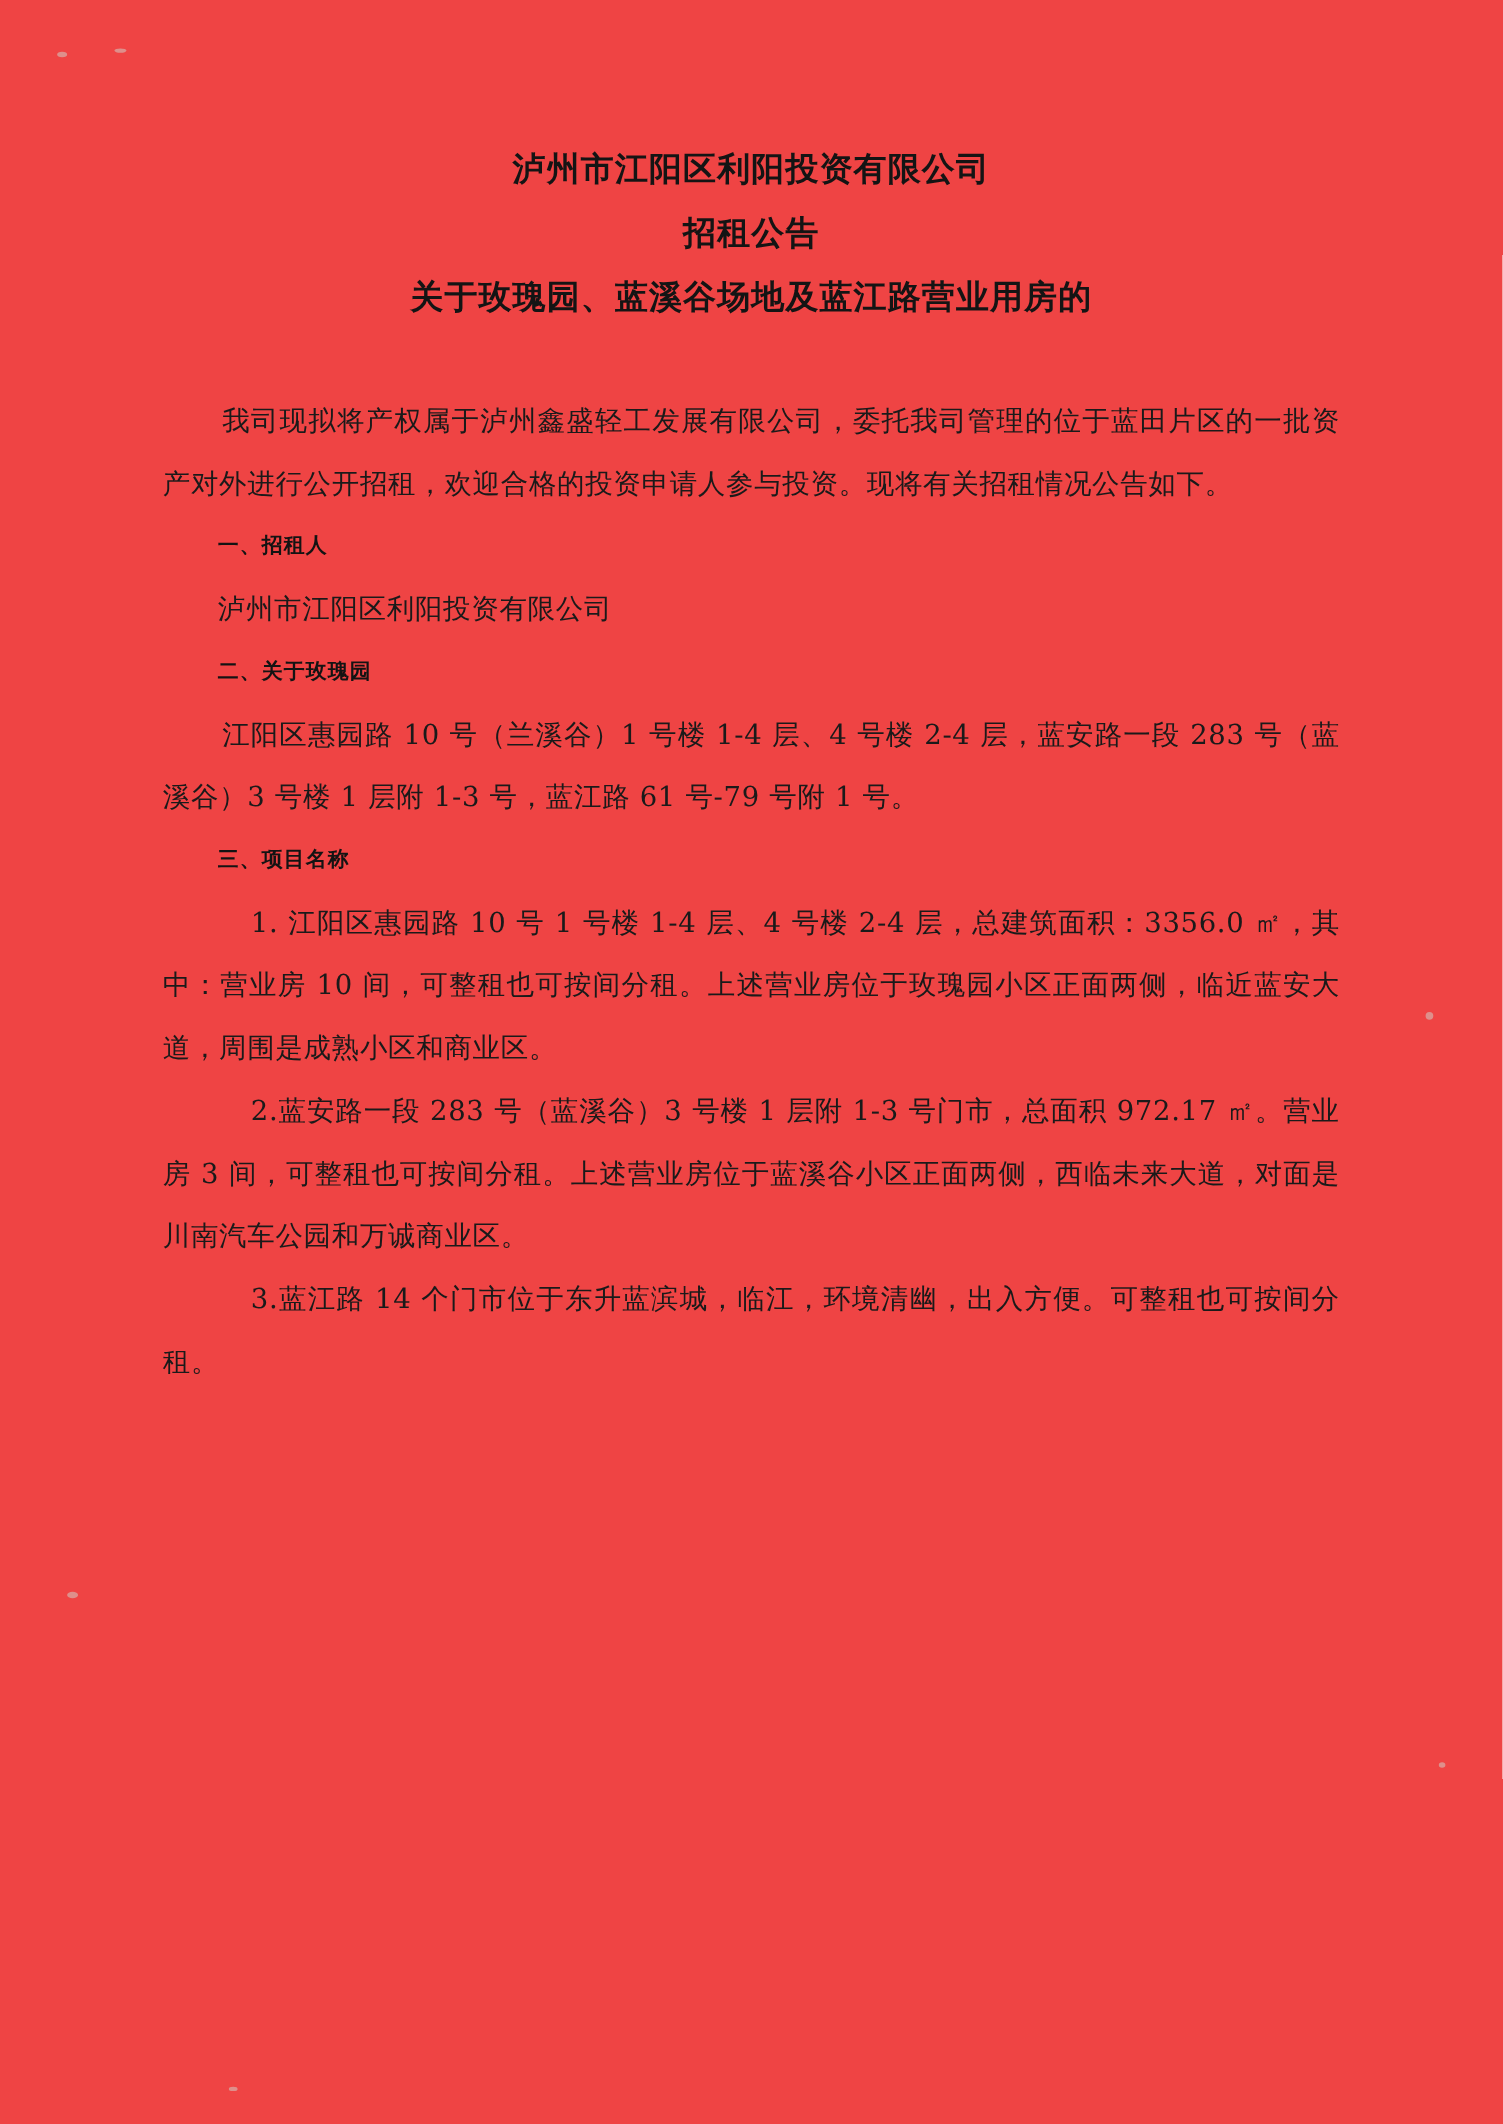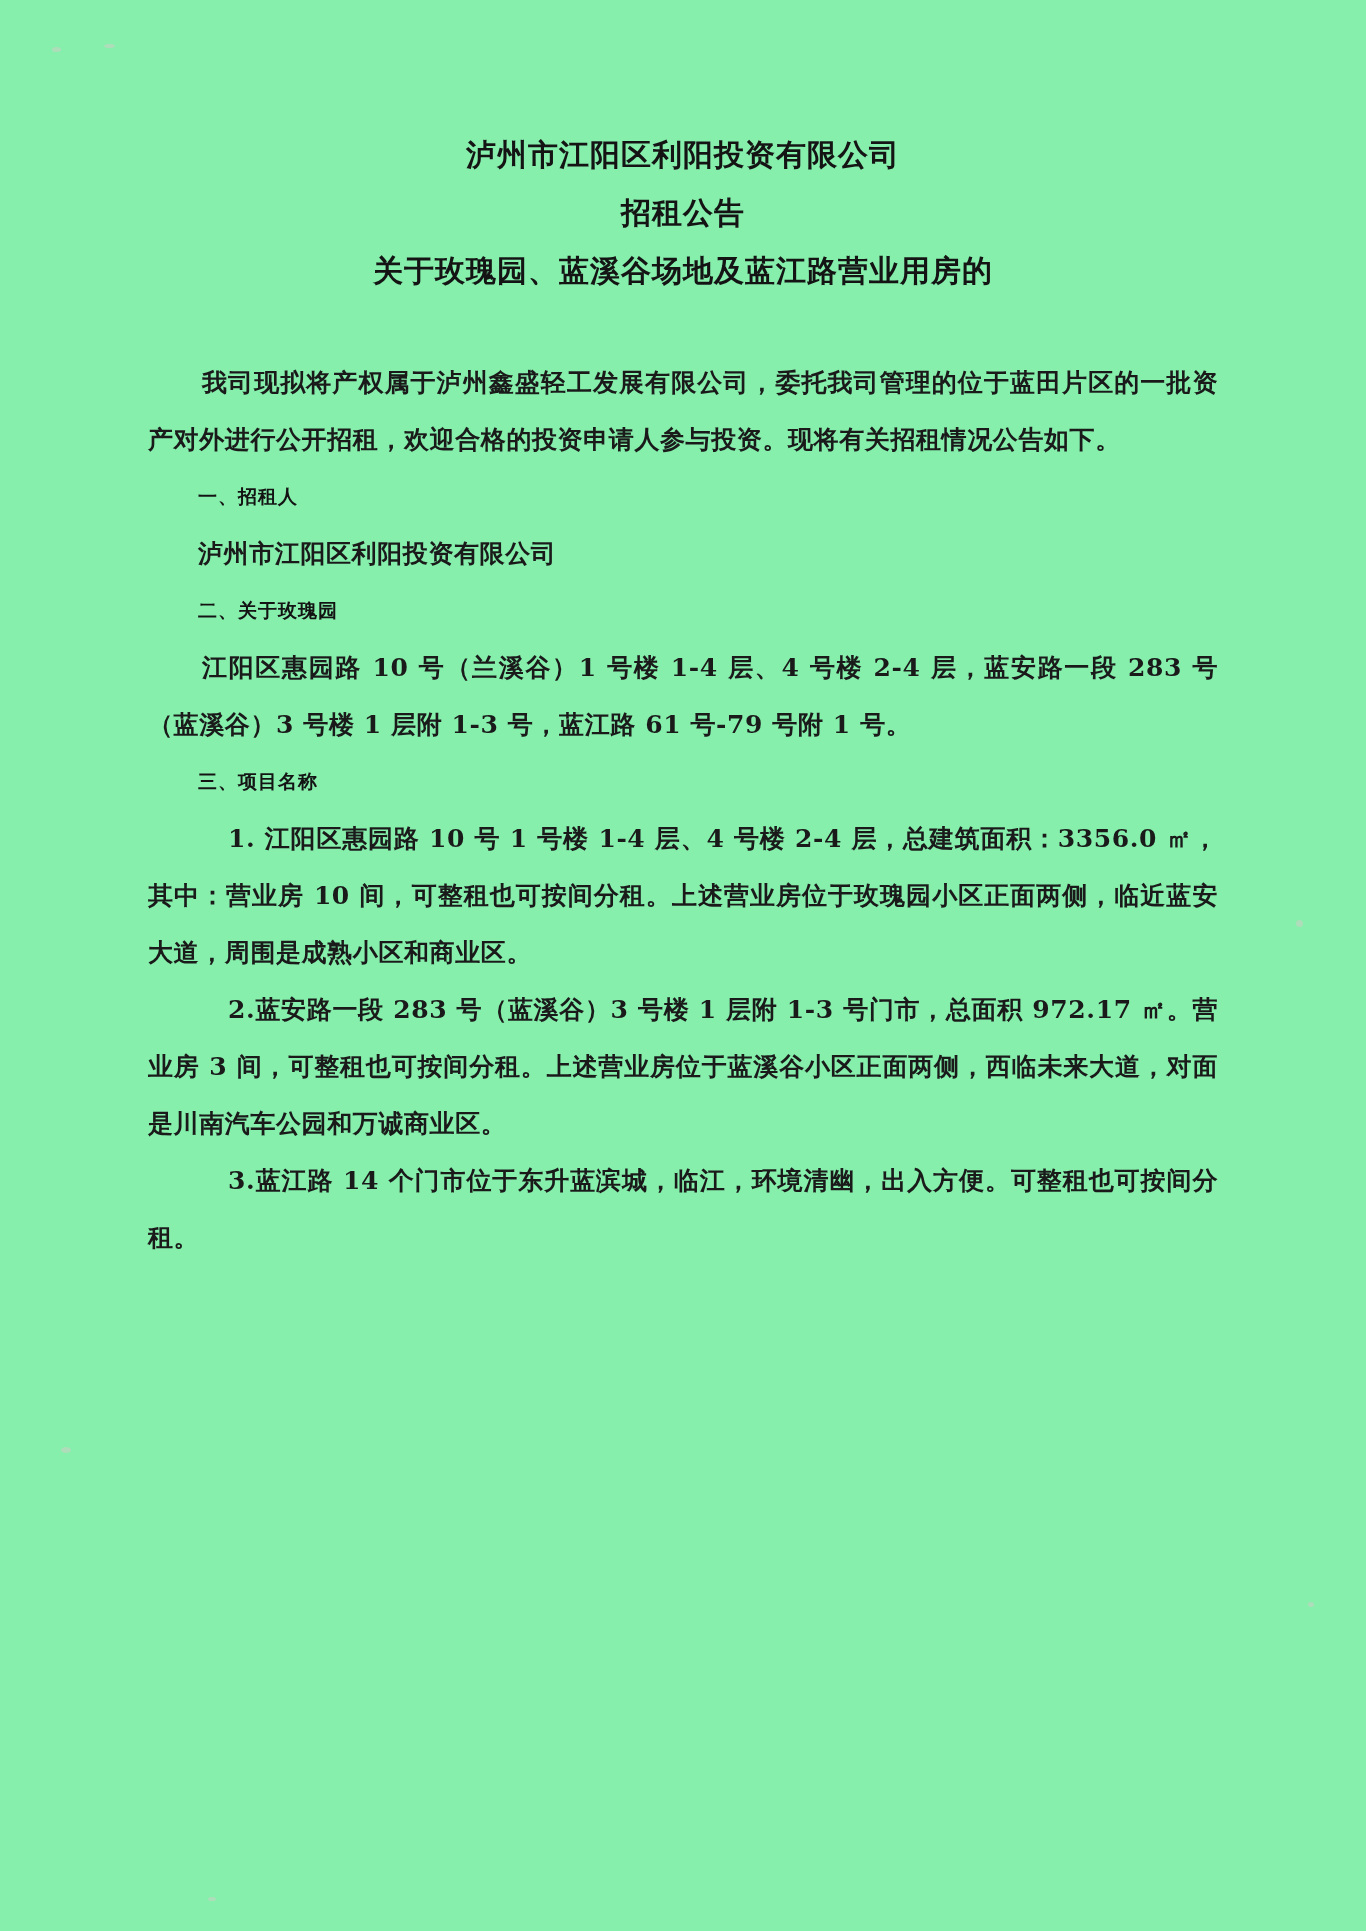--- a/index.html
+++ b/index.html
@@ -5,21 +5,21 @@
   html, body {
     margin: 0;
     padding: 0;
     background: #ffffff;
   }
   .page {
     position: relative;
     width: 1366px;
     height: 1931px;
     margin: 0 auto;
-    background: #86efac;
+    background: #ef4444;
     overflow: hidden;
   }
   
   .speck {
     position: absolute;
     background: #cfcdc6;
     opacity: .55;
     border-radius: 50%;
   }
   .doc {
@@ -64,21 +64,20 @@
     text-indent: 50px;
     color: #131313;
     letter-spacing: 1px;
   }
   .plain {
     line-height: 57px;
     text-indent: 50px;
   }
   .para {
     margin: 0;
-    font-weight: bold;
   }
 </style>
 </head>
 <body>
 
 <div class="page">
 
   <div class="speck" style="left:52px;top:47px;width:9px;height:5px;"></div>
   <div class="speck" style="left:104px;top:44px;width:11px;height:4px;"></div>
   <div class="speck" style="left:61px;top:1447px;width:10px;height:6px;"></div>

